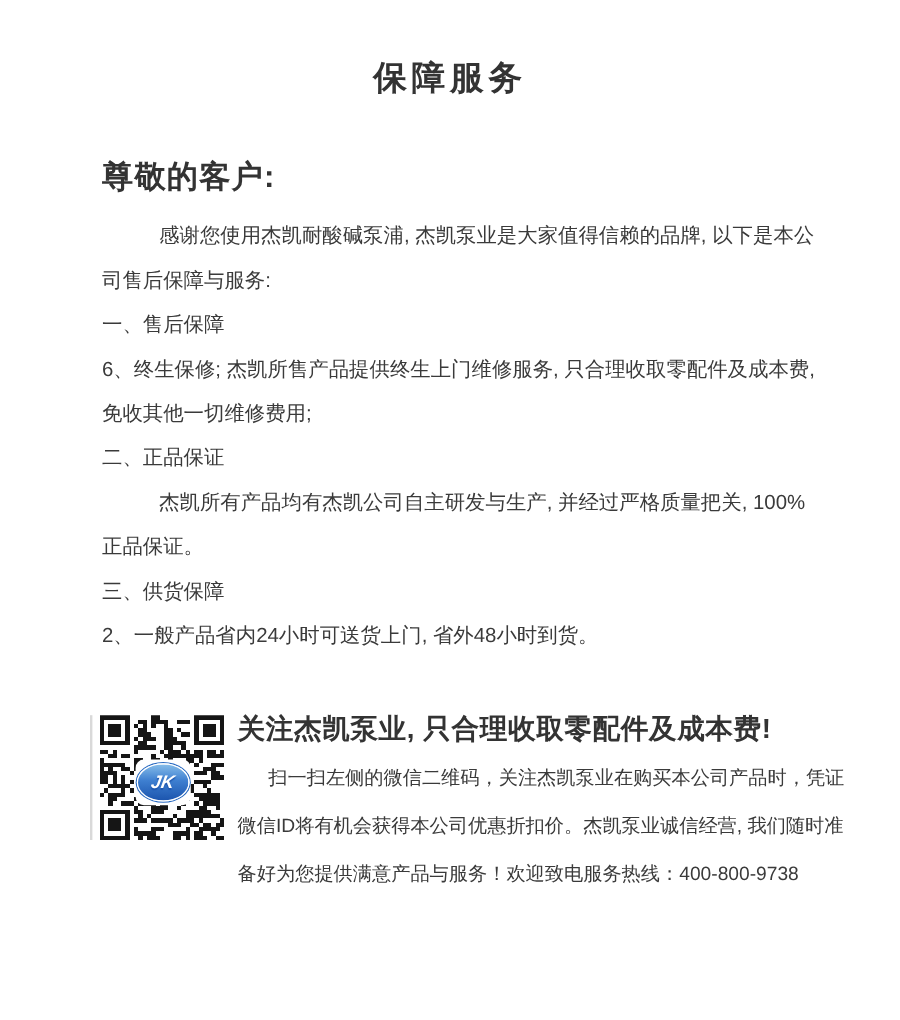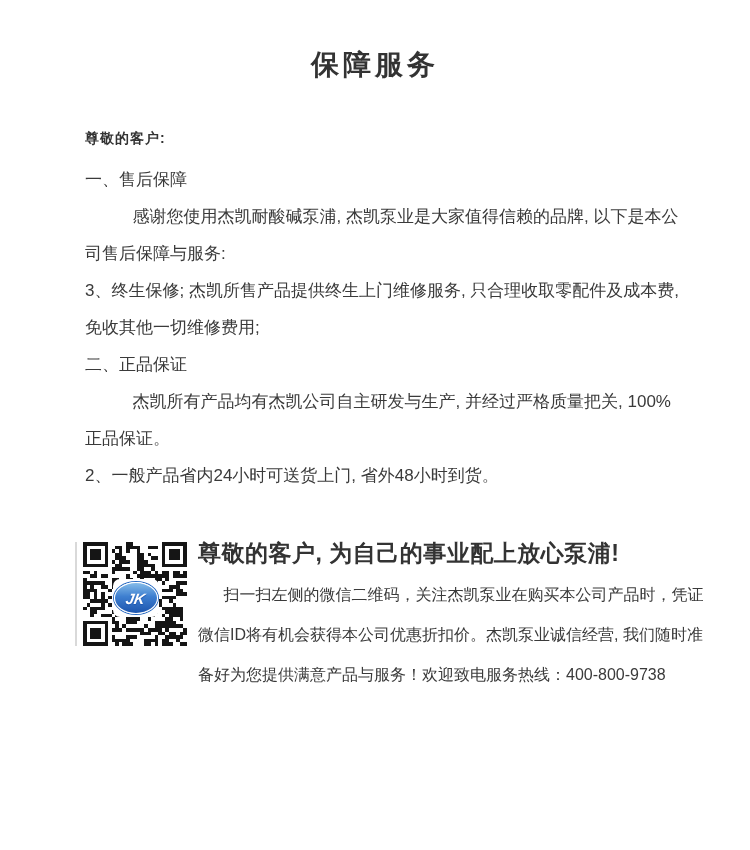--- a/index.html
+++ b/index.html
@@ -15,21 +15,21 @@
     margin:0;
     padding-top:46px;
     text-align:center;
     font-size:28px;
     font-weight:700;
     letter-spacing:4px;
     color:#333333;
   }
   .salutation{
     margin:46px 0 0 85px;
-    font-size:14px;
+    font-size:26px;
     font-weight:700;
     letter-spacing:1px;
     color:#333333;
   }
   .body-text{
     margin:13px 63px 0 85px;
     font-size:17px;
     line-height:37px;
   }
   .para{margin:0;}
@@ -95,25 +95,26 @@
 </head>
 <body>
 
 <div class="page">
 
   <h1 class="title">保障服务</h1>
 
   <h2 class="salutation">尊敬的客户:</h2>
 
   <div class="body-text">
+    <p class="para indent">感谢您使用杰凯耐酸碱泵浦, 杰凯泵业是大家值得信赖的品牌, 以下是本公司售后保障与服务:</p>
     <p class="para">一、售后保障</p>
-    <p class="para indent">感谢您使用杰凯耐酸碱泵浦, 杰凯泵业是大家值得信赖的品牌, 以下是本公司售后保障与服务:</p>
-    <p class="para">3、终生保修; 杰凯所售产品提供终生上门维修服务, 只合理收取零配件及成本费, 免收其他一切维修费用;</p>
+    <p class="para">6、终生保修; 杰凯所售产品提供终生上门维修服务, 只合理收取零配件及成本费, 免收其他一切维修费用;</p>
     <p class="para">二、正品保证</p>
     <p class="para indent">杰凯所有产品均有杰凯公司自主研发与生产, 并经过严格质量把关, 100%正品保证。</p>
+    <p class="para">三、供货保障</p>
     <p class="para">2、一般产品省内24小时可送货上门, 省外48小时到货。</p>
   </div>
 
   <div class="footer">
 
     <div class="qr-wrap">
       <svg viewBox="0 0 29 29" shape-rendering="crispEdges">
         <rect x="0" y="0" width="29" height="29" fill="#ffffff"></rect>
 
         <g fill="#151515">
@@ -134,19 +135,19 @@
         <path id="qr-modules" fill="#151515" d="M12 0h1v1h-1zM13 0h1v1h-1zM9 1h1v1h-1zM10 1h1v1h-1zM12 1h1v1h-1zM13 1h1v1h-1zM14 1h1v1h-1zM15 1h1v1h-1zM18 1h1v1h-1zM19 1h1v1h-1zM20 1h1v1h-1zM8 2h1v1h-1zM10 2h1v1h-1zM12 2h1v1h-1zM15 2h1v1h-1zM9 3h1v1h-1zM10 3h1v1h-1zM15 3h1v1h-1zM16 3h1v1h-1zM18 3h1v1h-1zM9 4h1v1h-1zM10 4h1v1h-1zM11 4h1v1h-1zM15 4h1v1h-1zM16 4h1v1h-1zM19 4h1v1h-1zM20 4h1v1h-1zM8 5h1v1h-1zM10 5h1v1h-1zM11 5h1v1h-1zM12 5h1v1h-1zM15 5h1v1h-1zM16 5h1v1h-1zM17 5h1v1h-1zM9 6h1v1h-1zM10 6h1v1h-1zM15 6h1v1h-1zM16 6h1v1h-1zM17 6h1v1h-1zM18 6h1v1h-1zM19 6h1v1h-1zM8 7h1v1h-1zM9 7h1v1h-1zM10 7h1v1h-1zM11 7h1v1h-1zM12 7h1v1h-1zM15 7h1v1h-1zM16 7h1v1h-1zM19 7h1v1h-1zM0 8h1v1h-1zM1 8h1v1h-1zM3 8h1v1h-1zM8 8h1v1h-1zM14 8h1v1h-1zM16 8h1v1h-1zM17 8h1v1h-1zM18 8h1v1h-1zM20 8h1v1h-1zM22 8h1v1h-1zM23 8h1v1h-1zM25 8h1v1h-1zM26 8h1v1h-1zM28 8h1v1h-1zM2 9h1v1h-1zM3 9h1v1h-1zM5 9h1v1h-1zM6 9h1v1h-1zM12 9h1v1h-1zM15 9h1v1h-1zM16 9h1v1h-1zM17 9h1v1h-1zM18 9h1v1h-1zM19 9h1v1h-1zM20 9h1v1h-1zM21 9h1v1h-1zM22 9h1v1h-1zM23 9h1v1h-1zM25 9h1v1h-1zM26 9h1v1h-1zM27 9h1v1h-1zM28 9h1v1h-1zM0 10h1v1h-1zM8 10h1v1h-1zM9 10h1v1h-1zM12 10h1v1h-1zM13 10h1v1h-1zM16 10h1v1h-1zM20 10h1v1h-1zM21 10h1v1h-1zM23 10h1v1h-1zM0 11h1v1h-1zM1 11h1v1h-1zM2 11h1v1h-1zM3 11h1v1h-1zM4 11h1v1h-1zM5 11h1v1h-1zM8 11h1v1h-1zM9 11h1v1h-1zM10 11h1v1h-1zM11 11h1v1h-1zM15 11h1v1h-1zM16 11h1v1h-1zM20 11h1v1h-1zM22 11h1v1h-1zM26 11h1v1h-1zM27 11h1v1h-1zM28 11h1v1h-1zM0 12h1v1h-1zM2 12h1v1h-1zM5 12h1v1h-1zM6 12h1v1h-1zM8 12h1v1h-1zM11 12h1v1h-1zM13 12h1v1h-1zM15 12h1v1h-1zM16 12h1v1h-1zM17 12h1v1h-1zM18 12h1v1h-1zM24 12h1v1h-1zM25 12h1v1h-1zM26 12h1v1h-1zM0 13h1v1h-1zM1 13h1v1h-1zM2 13h1v1h-1zM3 13h1v1h-1zM7 13h1v1h-1zM9 13h1v1h-1zM10 13h1v1h-1zM11 13h1v1h-1zM14 13h1v1h-1zM15 13h1v1h-1zM16 13h1v1h-1zM18 13h1v1h-1zM22 13h1v1h-1zM23 13h1v1h-1zM24 13h1v1h-1zM26 13h1v1h-1zM27 13h1v1h-1zM0 14h1v1h-1zM1 14h1v1h-1zM3 14h1v1h-1zM5 14h1v1h-1zM9 14h1v1h-1zM12 14h1v1h-1zM13 14h1v1h-1zM15 14h1v1h-1zM16 14h1v1h-1zM20 14h1v1h-1zM26 14h1v1h-1zM27 14h1v1h-1zM28 14h1v1h-1zM0 15h1v1h-1zM1 15h1v1h-1zM3 15h1v1h-1zM5 15h1v1h-1zM7 15h1v1h-1zM9 15h1v1h-1zM11 15h1v1h-1zM14 15h1v1h-1zM18 15h1v1h-1zM20 15h1v1h-1zM22 15h1v1h-1zM23 15h1v1h-1zM24 15h1v1h-1zM25 15h1v1h-1zM2 16h1v1h-1zM3 16h1v1h-1zM4 16h1v1h-1zM5 16h1v1h-1zM6 16h1v1h-1zM10 16h1v1h-1zM11 16h1v1h-1zM13 16h1v1h-1zM14 16h1v1h-1zM15 16h1v1h-1zM17 16h1v1h-1zM18 16h1v1h-1zM19 16h1v1h-1zM21 16h1v1h-1zM24 16h1v1h-1zM1 17h1v1h-1zM5 17h1v1h-1zM7 17h1v1h-1zM10 17h1v1h-1zM12 17h1v1h-1zM13 17h1v1h-1zM14 17h1v1h-1zM18 17h1v1h-1zM21 17h1v1h-1zM25 17h1v1h-1zM0 18h1v1h-1zM2 18h1v1h-1zM3 18h1v1h-1zM4 18h1v1h-1zM5 18h1v1h-1zM10 18h1v1h-1zM11 18h1v1h-1zM13 18h1v1h-1zM15 18h1v1h-1zM19 18h1v1h-1zM22 18h1v1h-1zM23 18h1v1h-1zM24 18h1v1h-1zM25 18h1v1h-1zM26 18h1v1h-1zM27 18h1v1h-1zM2 19h1v1h-1zM3 19h1v1h-1zM8 19h1v1h-1zM11 19h1v1h-1zM13 19h1v1h-1zM15 19h1v1h-1zM20 19h1v1h-1zM23 19h1v1h-1zM24 19h1v1h-1zM25 19h1v1h-1zM26 19h1v1h-1zM27 19h1v1h-1zM2 20h1v1h-1zM5 20h1v1h-1zM6 20h1v1h-1zM7 20h1v1h-1zM9 20h1v1h-1zM10 20h1v1h-1zM11 20h1v1h-1zM12 20h1v1h-1zM14 20h1v1h-1zM15 20h1v1h-1zM19 20h1v1h-1zM22 20h1v1h-1zM24 20h1v1h-1zM25 20h1v1h-1zM26 20h1v1h-1zM27 20h1v1h-1zM8 21h1v1h-1zM12 21h1v1h-1zM13 21h1v1h-1zM14 21h1v1h-1zM15 21h1v1h-1zM18 21h1v1h-1zM23 21h1v1h-1zM24 21h1v1h-1zM27 21h1v1h-1zM8 22h1v1h-1zM9 22h1v1h-1zM12 22h1v1h-1zM13 22h1v1h-1zM14 22h1v1h-1zM20 22h1v1h-1zM21 22h1v1h-1zM22 22h1v1h-1zM23 22h1v1h-1zM24 22h1v1h-1zM25 22h1v1h-1zM9 23h1v1h-1zM11 23h1v1h-1zM17 23h1v1h-1zM20 23h1v1h-1zM21 23h1v1h-1zM22 23h1v1h-1zM23 23h1v1h-1zM24 23h1v1h-1zM25 23h1v1h-1zM26 23h1v1h-1zM27 23h1v1h-1zM8 24h1v1h-1zM9 24h1v1h-1zM10 24h1v1h-1zM12 24h1v1h-1zM13 24h1v1h-1zM14 24h1v1h-1zM15 24h1v1h-1zM16 24h1v1h-1zM18 24h1v1h-1zM19 24h1v1h-1zM20 24h1v1h-1zM21 24h1v1h-1zM23 24h1v1h-1zM28 24h1v1h-1zM16 25h1v1h-1zM17 25h1v1h-1zM18 25h1v1h-1zM21 25h1v1h-1zM22 25h1v1h-1zM24 25h1v1h-1zM25 25h1v1h-1zM27 25h1v1h-1zM28 25h1v1h-1zM8 26h1v1h-1zM12 26h1v1h-1zM13 26h1v1h-1zM14 26h1v1h-1zM20 26h1v1h-1zM23 26h1v1h-1zM24 26h1v1h-1zM25 26h1v1h-1zM26 26h1v1h-1zM27 26h1v1h-1zM8 27h1v1h-1zM9 27h1v1h-1zM10 27h1v1h-1zM11 27h1v1h-1zM12 27h1v1h-1zM17 27h1v1h-1zM18 27h1v1h-1zM19 27h1v1h-1zM20 27h1v1h-1zM22 27h1v1h-1zM23 27h1v1h-1zM26 27h1v1h-1zM9 28h1v1h-1zM11 28h1v1h-1zM12 28h1v1h-1zM13 28h1v1h-1zM17 28h1v1h-1zM18 28h1v1h-1zM20 28h1v1h-1zM22 28h1v1h-1zM23 28h1v1h-1zM24 28h1v1h-1zM27 28h1v1h-1zM28 28h1v1h-1z"></path>
       </svg>
       <div class="qr-logo">
         <div class="qr-logo-ellipse">
           <span class="qr-logo-text">JK</span>
         </div>
       </div>
     </div>
 
     <div class="footer-text">
-      <h3 class="promo-headline">尊敬的客户, 为自己的事业配上放心泵浦!</h3>
+      <h3 class="promo-headline">关注杰凯泵业, 只合理收取零配件及成本费!</h3>
       <p class="promo-desc">扫一扫左侧的微信二维码，关注杰凯泵业在购买本公司产品时，凭证微信ID将有机会获得本公司优惠折扣价。杰凯泵业诚信经营, 我们随时准备好为您提供满意产品与服务！欢迎致电服务热线：400-800-9738</p>
     </div>
 
   </div>
 
 </div>
 
 </body></html>

